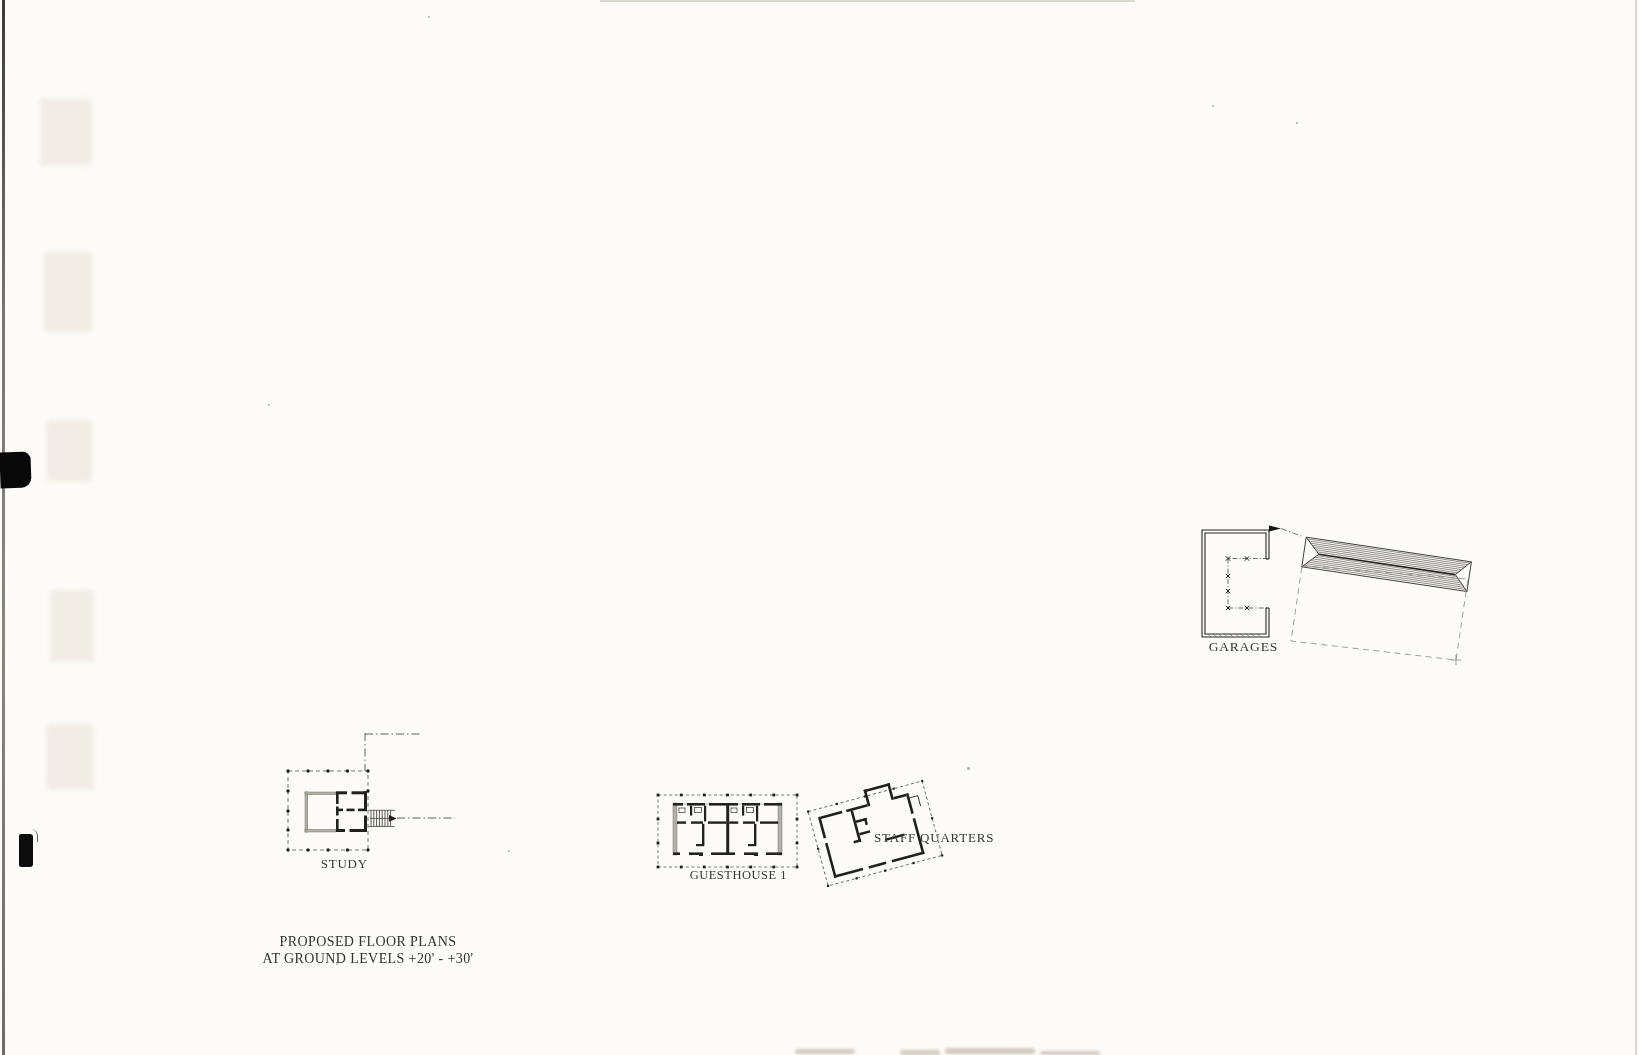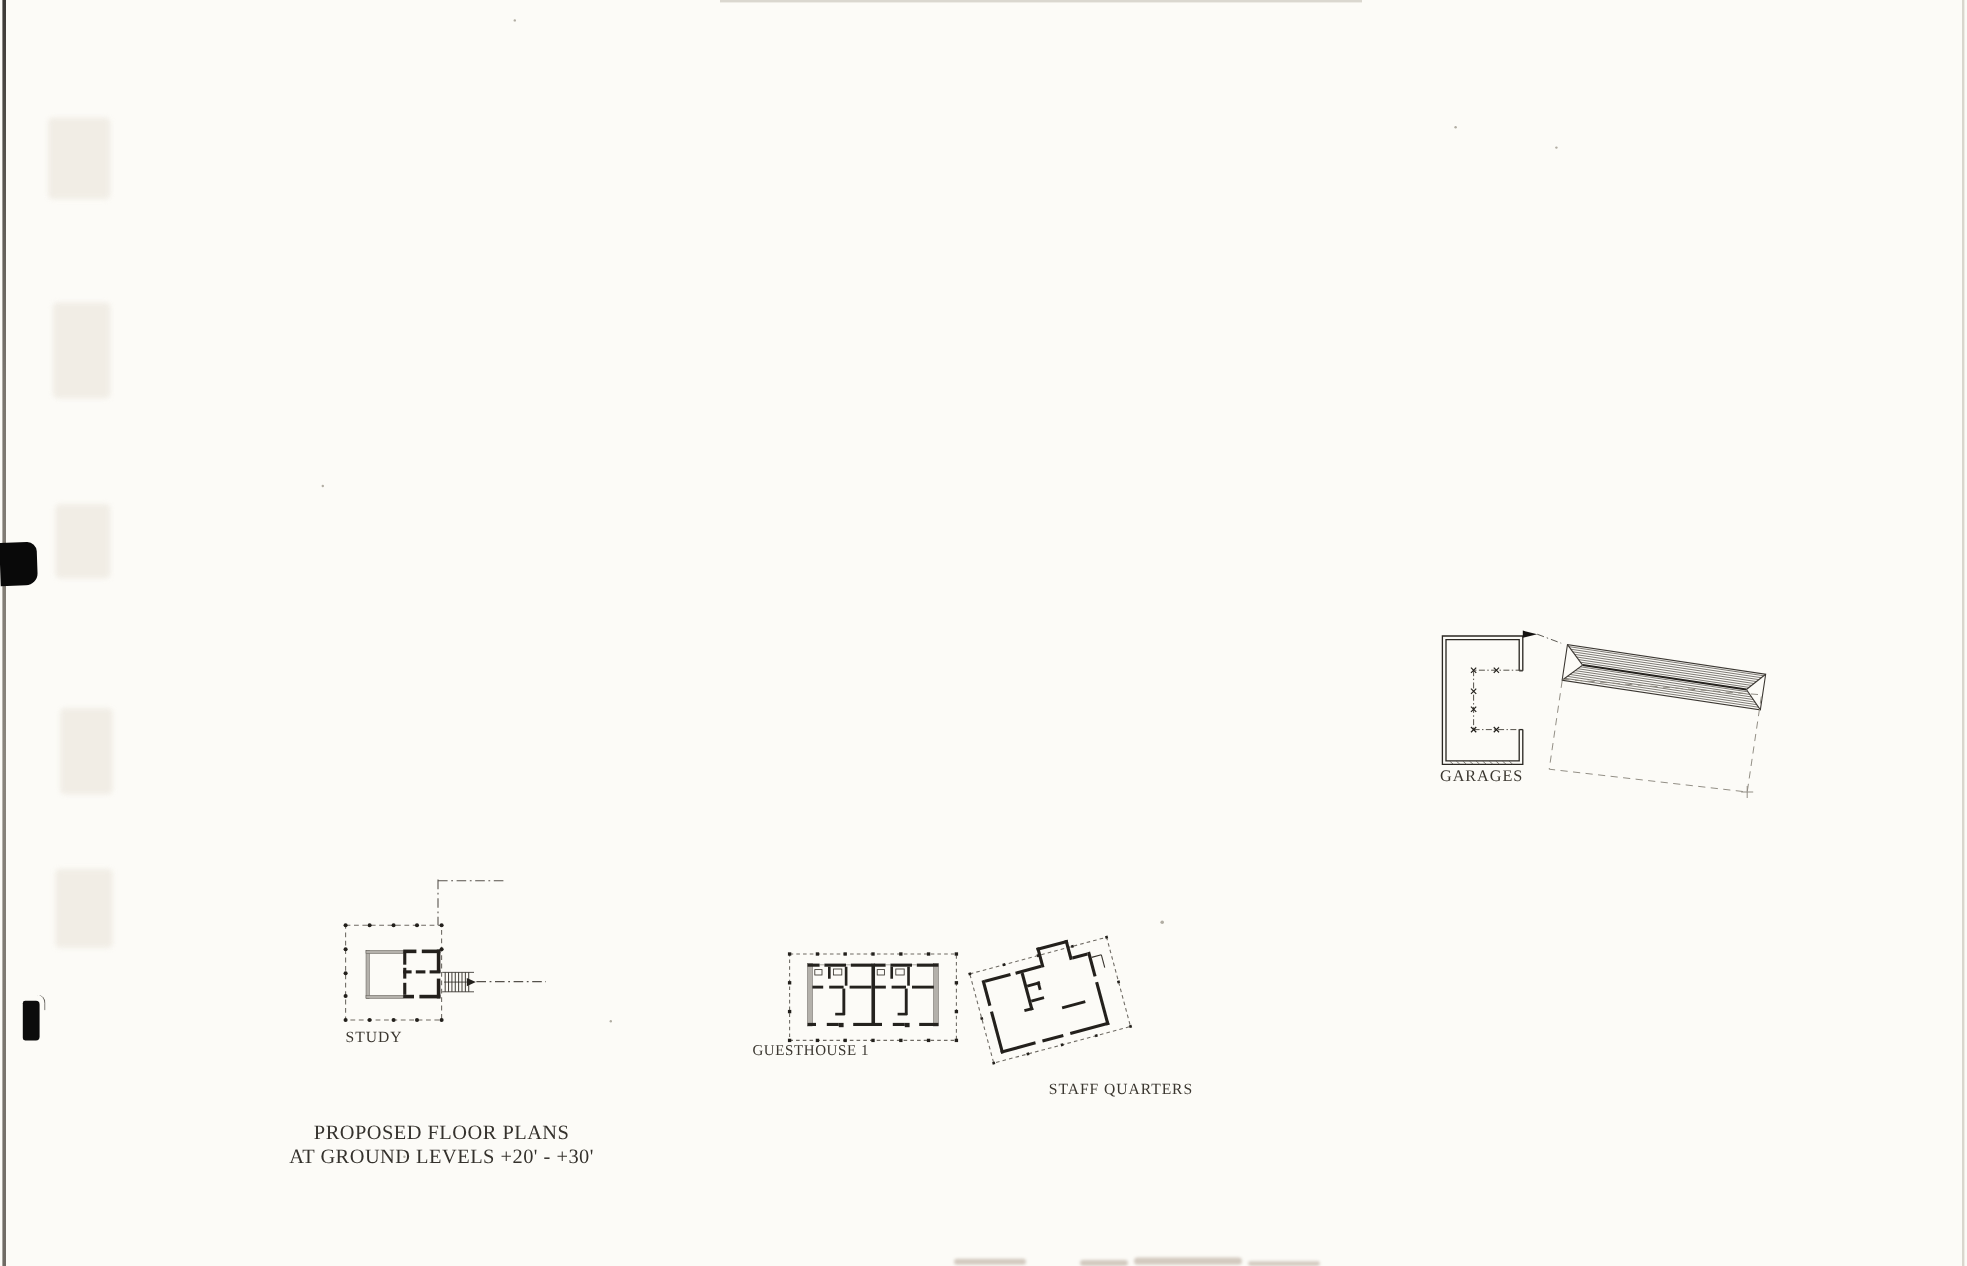--- a/index.html
+++ b/index.html
@@ -2,26 +2,26 @@
 <html><head>
 <meta charset="utf-8">
 <style>
   html,body{margin:0;padding:0;background:#fcfbf7;}
   .page{
     position:relative;width:1639px;height:1055px;background:#fcfbf7;
     overflow:hidden;font-family:"Liberation Serif",serif;color:#35322d;
   }
   svg{position:absolute;overflow:visible;}
   .plan-label{
-    position:absolute;text-align:left;color:#3a362f;
+    position:absolute;text-align:right;color:#3a362f;
     font-size:13px;letter-spacing:0.8px;white-space:nowrap;
   }
   .title-block{
     position:absolute;left:218px;top:934px;width:300px;text-align:center;
-    font-size:17px;line-height:1.2;letter-spacing:0.4px;color:#35322d;
+    font-size:14px;line-height:1.2;letter-spacing:0.4px;color:#35322d;
   }
   
   .left-edge{position:absolute;left:2px;top:0;width:2.5px;height:1055px;
     background:linear-gradient(#3d3a36,#7a756e 30%,#8a857d 60%,#6f6a64);}
   .right-edge{position:absolute;left:1635px;top:0;width:1.5px;height:1055px;
     background:#c6c1b7;opacity:.65;}
   .top-edge{position:absolute;left:600px;top:0;width:535px;height:2px;
     background:#ccc7bd;opacity:.7;}
   .blob1{position:absolute;left:0;top:452px;width:31px;height:36px;background:#090909;
     border-radius:0 8px 10px 0;transform:rotate(-2deg);}
@@ -253,21 +253,21 @@
           <rect x="63" y="44" width="2.4" height="7"></rect>
 
         <rect x="78" y="69" width="20" height="2.4"></rect>
       </g>
       <g stroke="#35312b" stroke-width="0.9" fill="none">
         <line x1="112.6" y1="36" x2="121" y2="36"></line>
           <line x1="121" y1="36" x2="121" y2="47"></line>
       </g>
     </g>
   </svg>
-  <div class="plan-label" style="left:874px;top:900px;width:115px;">STAFF QUARTERS</div>
+  <div class="plan-label" style="left:874px;top:830px;width:115px;">STAFF QUARTERS</div>
 
   <svg style="left:1195px;top:520px;" width="300" height="160" viewBox="0 0 300 160">
 
     <g fill="none" stroke="#2a2722" stroke-width="1.1">
       <path d="M74,39 L74,10 L7,10 L7,117 L74,117 L74,88"></path>
       <path d="M71,39 L71,13 L10,13 L10,114 L71,114 L71,88"></path>
       <line x1="71" y1="39" x2="74" y2="39"></line>
       <line x1="71" y1="88" x2="74" y2="88"></line>
     </g>
     <g stroke="#55514b" stroke-width="0.6">

